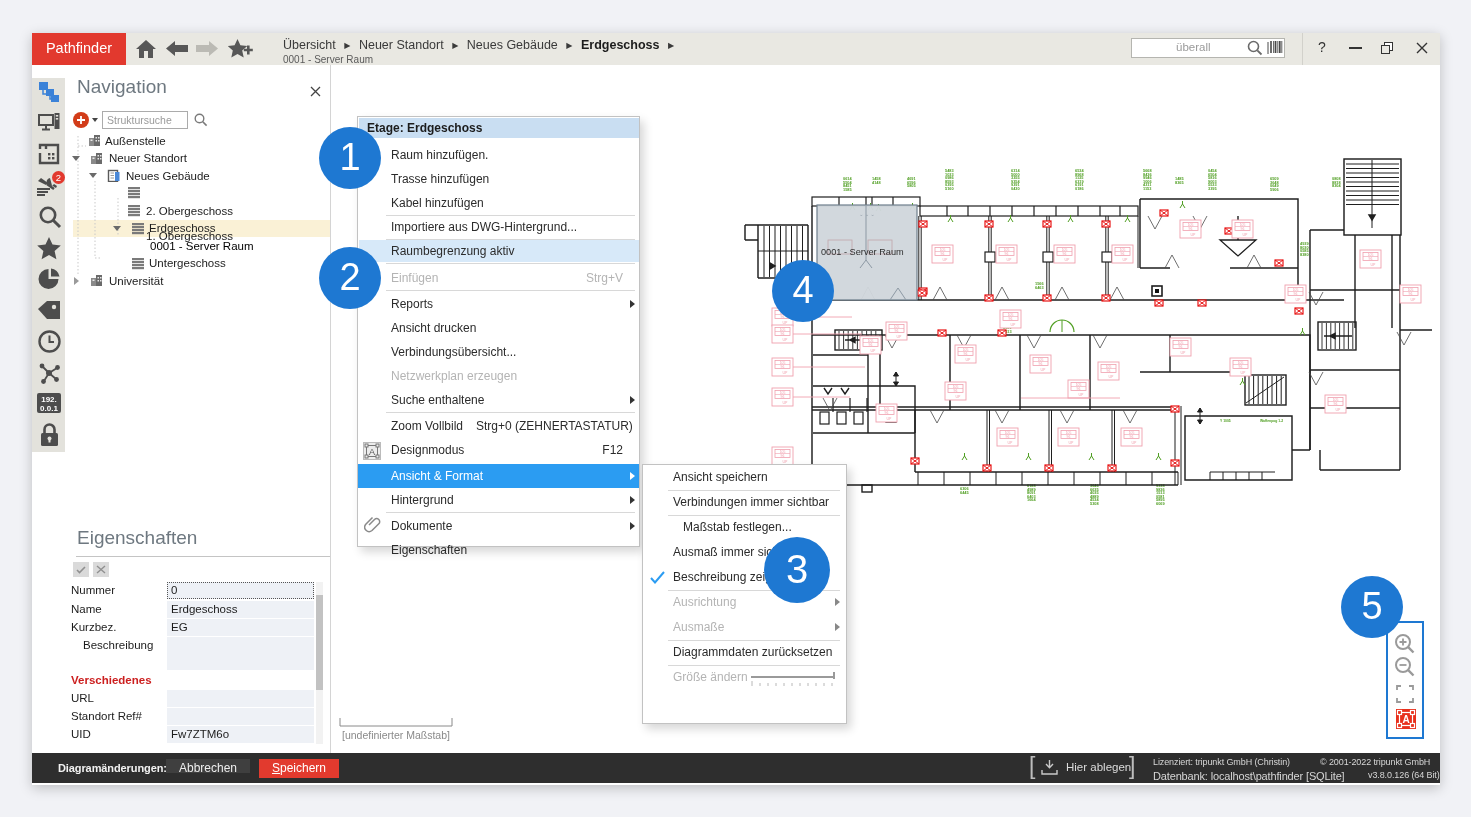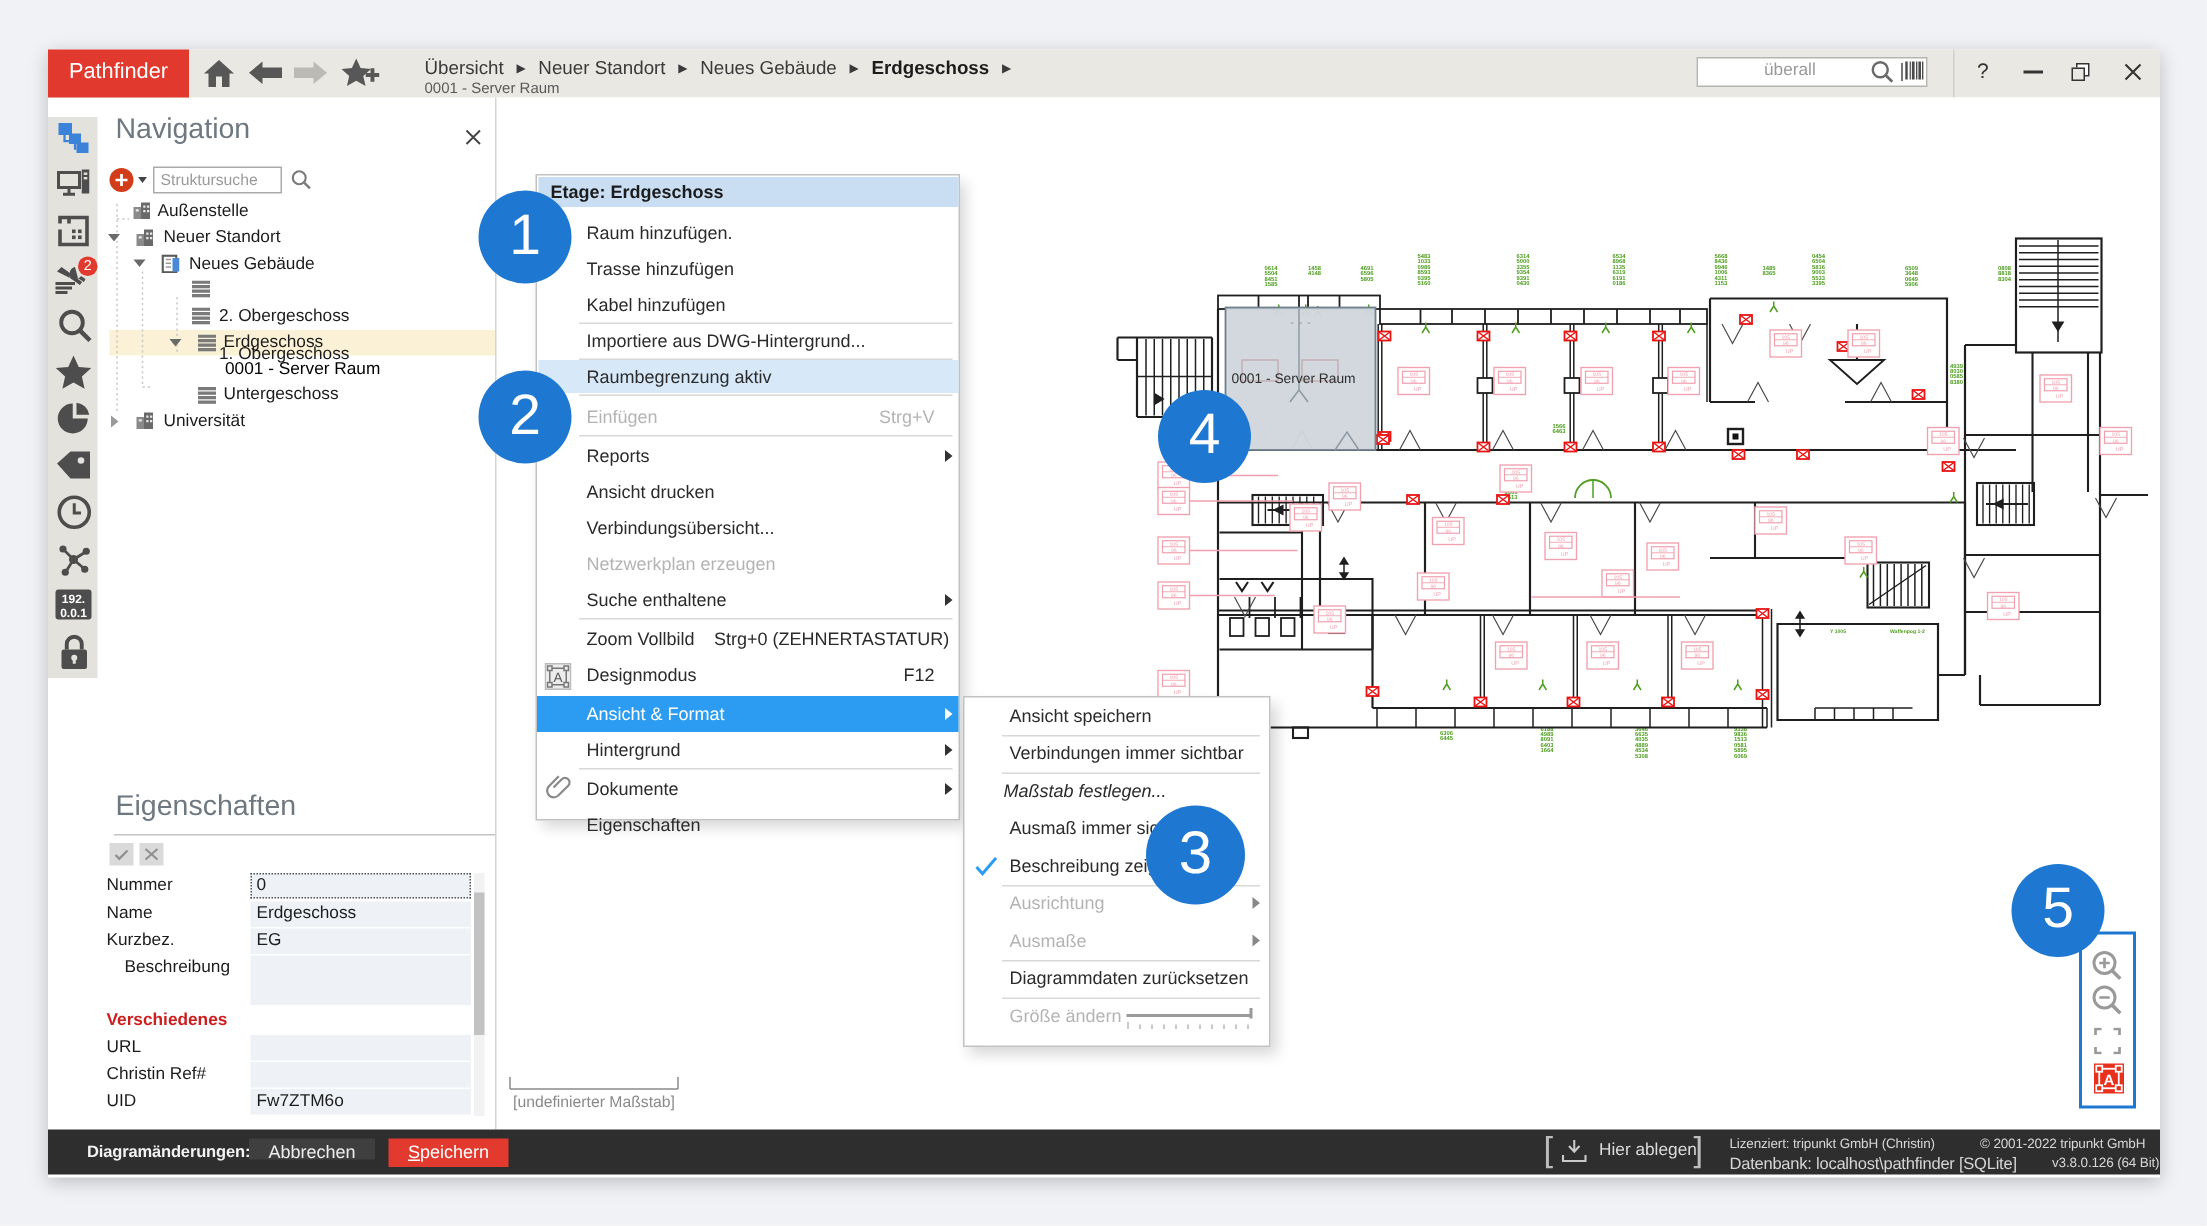--- a/index.html
+++ b/index.html
@@ -269,21 +269,21 @@
 <div class="abs" style="left:167px;top:582px;width:147px;height:17px;background:#eef1f6;border:1px dotted #555;line-height:15px;padding-left:3px;">0</div>
 <div class="abs nw" style="left:71px;top:601px;line-height:17px;">Name</div>
 <div class="abs" style="left:167px;top:601px;width:147px;height:17px;background:#eef1f6;line-height:17px;padding-left:4px;">Erdgeschoss</div>
 <div class="abs nw" style="left:71px;top:619px;line-height:17px;">Kurzbez.</div>
 <div class="abs" style="left:167px;top:619px;width:147px;height:17px;background:#eef1f6;line-height:17px;padding-left:4px;">EG</div>
 <div class="abs nw" style="left:71px;top:637px;line-height:17px;padding-left:12px;">Beschreibung</div>
 <div class="abs" style="left:167px;top:637px;width:147px;height:33px;background:#eef1f6;"></div>
 <div class="abs nw" style="left:71px;top:672px;line-height:17px;color:#cc1f1f;font-weight:bold;">Verschiedenes</div>
 <div class="abs nw" style="left:71px;top:690px;line-height:17px;">URL</div>
 <div class="abs" style="left:167px;top:690px;width:147px;height:17px;background:#eef1f6;"></div>
-<div class="abs nw" style="left:71px;top:708px;line-height:17px;">Christin Ref#</div>
+<div class="abs nw" style="left:71px;top:708px;line-height:17px;">Standort Ref#</div>
 <div class="abs" style="left:167px;top:708px;width:147px;height:17px;background:#eef1f6;"></div>
 <div class="abs nw" style="left:71px;top:726px;line-height:17px;">UID</div>
 <div class="abs" style="left:167px;top:726px;width:147px;height:17px;background:#eef1f6;line-height:17px;padding-left:4px;">Fw7ZTM6o</div>
 <div class="abs" style="left:316px;top:582px;width:7px;height:162px;background:#f2f2f2;"></div>
 <div class="abs" style="left:316px;top:595px;width:7px;height:95px;background:#c2c2c2;"></div>
 </div>
 
 <div class="abs" style="left:330px;top:65px;width:1110px;height:688px;background:#fff;"></div>
 <div class="abs" style="left:330px;top:65px;width:1px;height:688px;background:#d4d4d4;"></div>
 
@@ -649,26 +649,26 @@
   <div class="abs" style="left:272px;top:379px;width:0;height:0;border-top:4px solid transparent;border-bottom:4px solid transparent;border-left:5px solid #333;"></div>
   <div class="abs" style="left:28px;top:395px;width:249px;height:1px;background:#d8d8d8;"></div>
   <svg class="abs" style="left:6px;top:399px;" width="17" height="18" viewBox="0 0 17 18">
       <path d="M5 9 L10.5 3.5 a3 3 0 0 1 4.3 4.3 L8 14.5 a4.4 4.4 0 0 1 -6.2-6.2 L8.5 1.5" fill="none" stroke="#8a8a8a" stroke-width="1.5"></path>
     </svg>
   <div class="abs nw" style="left:33px;top:397px;line-height:24px;">Dokumente</div>
   <div class="abs" style="left:272px;top:405px;width:0;height:0;border-top:4px solid transparent;border-bottom:4px solid transparent;border-left:5px solid #333;"></div>
   <div class="abs nw" style="left:33px;top:421px;line-height:24px;">Eigenschaften</div>
 </div>
 
-<div id="menu2" style="position:absolute;left:642px;top:464px;width:205px;height:234px;background:#fff;border:1px solid #c2c2c2;box-shadow:4px 5px 9px rgba(0,0,0,0.16);font-size:12px;color:#2b2b2b;">
+<div id="menu2" style="position:absolute;left:642px;top:464px;width:205px;height:260px;background:#fff;border:1px solid #c2c2c2;box-shadow:4px 5px 9px rgba(0,0,0,0.16);font-size:12px;color:#2b2b2b;">
   <div class="abs nw" style="left:30px;top:0px;line-height:25px;">Ansicht speichern</div>
   <div class="abs" style="left:25px;top:25px;width:172px;height:1px;background:#d8d8d8;"></div>
   <div class="abs nw" style="left:30px;top:25px;line-height:25px;">Verbindungen immer sichtbar</div>
   <div class="abs" style="left:25px;top:50px;width:172px;height:1px;background:#d8d8d8;"></div>
-  <div class="abs nw" style="left:26px;top:50px;line-height:25px;font-style:italic;">Maßstab festlegen...</div>
+  <div class="abs nw" style="left:40px;top:50px;line-height:25px;">Maßstab festlegen...</div>
   <div class="abs nw" style="left:30px;top:75px;line-height:25px;">Ausmaß immer sichtbar</div>
   <svg class="abs" style="left:7px;top:106px;" width="15" height="13" viewBox="0 0 15 13">
       <path d="M1 7 L5 11.5 L14 1" fill="none" stroke="#2b9cf2" stroke-width="2"></path>
     </svg>
   <div class="abs nw" style="left:30px;top:100px;line-height:25px;">Beschreibung zeigen...</div>
   <div class="abs" style="left:25px;top:125px;width:172px;height:1px;background:#d8d8d8;"></div>
   <div class="abs nw" style="left:30px;top:125px;line-height:25px;color:#b4b4b4;">Ausrichtung</div>
   <div class="abs" style="left:192px;top:133px;width:0;height:0;border-top:4px solid transparent;border-bottom:4px solid transparent;border-left:5px solid #888;"></div>
   <div class="abs nw" style="left:30px;top:150px;line-height:25px;color:#b4b4b4;">Ausmaße</div>
   <div class="abs" style="left:192px;top:158px;width:0;height:0;border-top:4px solid transparent;border-bottom:4px solid transparent;border-left:5px solid #888;"></div>

